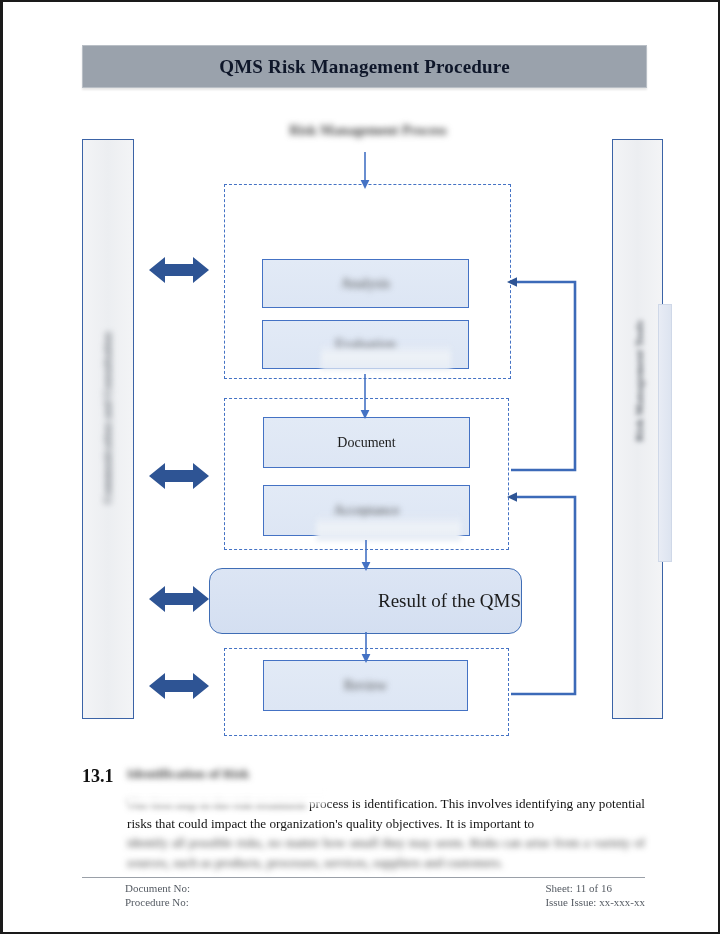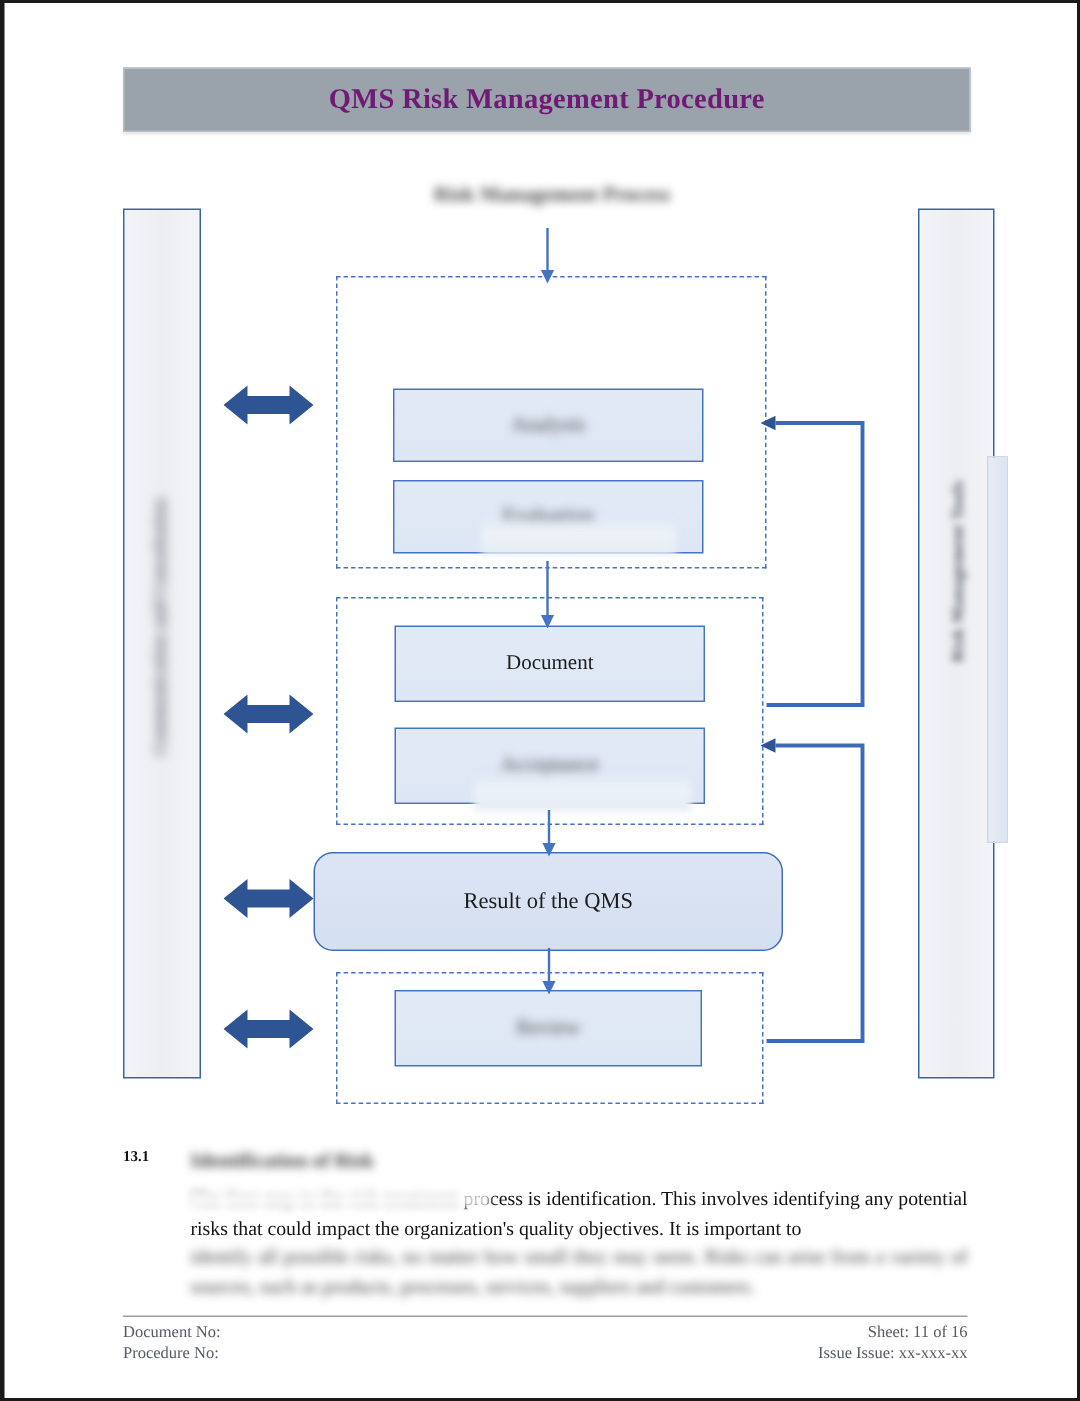--- a/index.html
+++ b/index.html
@@ -31,21 +31,21 @@
     width: 563px;
     height: 41px;
     background: #9aa2ac;
     border: 1px solid #b9bfc6;
     box-shadow: 0 2px 2px rgba(0,0,0,0.10);
     display: flex;
     align-items: center;
     justify-content: center;
   }
   .title-banner .title-text {
-    color: #701a75;
+    color: #0f172a;
     font-size: 19px;
     font-weight: bold;
     letter-spacing: 0.2px;
     font-family: "Liberation Serif", serif;
   }
 
   
   .diagram {
     position: absolute;
     left: 0;
@@ -140,21 +140,22 @@
   .pbox.b-evaluation     { left: 259px; top: 318px; width: 207px; height: 49px; }
   .pbox.b-reduction      { left: 260px; top: 415px; width: 207px; height: 51px; }
   .pbox.b-acceptance     { left: 260px; top: 483px; width: 207px; height: 51px; }
   .pbox.b-review         { left: 260px; top: 658px; width: 205px; height: 51px; }
 
   .pbox.rounded-result {
     left: 206px; top: 566px; width: 313px; height: 66px;
     border-radius: 13px;
     background: linear-gradient(to bottom, #dce5f4 0%, #d4dff1 100%);
     border: 1.5px solid #3f6db5;
-    font-size: 15px;
+    font-size: 19px;
+    justify-content: flex-end;
   }
 
   
   .smudge {
     position: absolute;
     background: linear-gradient(to bottom, rgba(245,247,250,0) 0%, #eef2f7 45%, #e6ecf5 100%);
     filter: blur(2.5px);
     -webkit-filter: blur(2.5px);
     pointer-events: none;
   }
@@ -193,21 +194,21 @@
     left: 79px;
     top: 764px;
     width: 563px;
   }
   .section-head {
     display: flex;
     align-items: flex-start;
     gap: 0px;
   }
   .sec-num {
-    font-size: 10px;
+    font-size: 18px;
     font-weight: bold;
     color: #111;
     width: 45px;
     flex: 0 0 45px;
     font-family: "Liberation Serif", serif;
   }
   .sec-title {
     font-size: 13.5px;
     font-weight: bold;
     color: #3c3c3c;
@@ -267,22 +268,22 @@
     left: 79px;
     top: 879px;
     width: 563px;
     display: flex;
     justify-content: space-between;
     font-size: 11px;
     color: #555b63;
     line-height: 14px;
     font-family: "Liberation Serif", serif;
   }
-  .footer .col-right { text-align: right; }
-  .footer div > div { white-space: nowrap; }
+  .footer .col-right { }
+  .footer div > div { white-space: nowrap; margin-left: 43px; }
 </style>
 </head>
 <body>
 
 <div class="page">
 
   <div class="title-banner">
     <span class="title-text">QMS Risk Management Procedure</span>
   </div>
 

